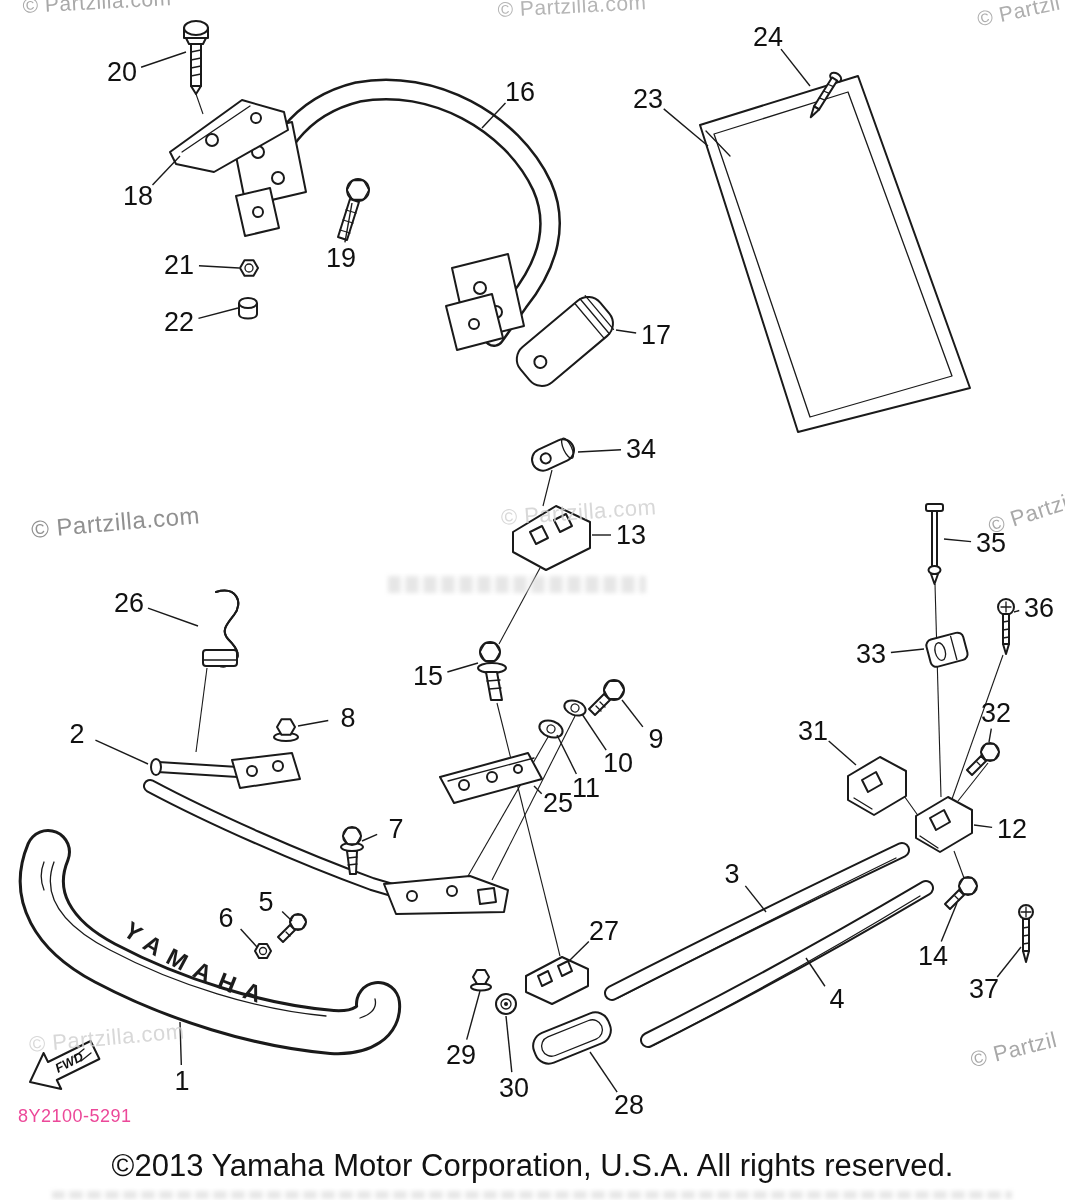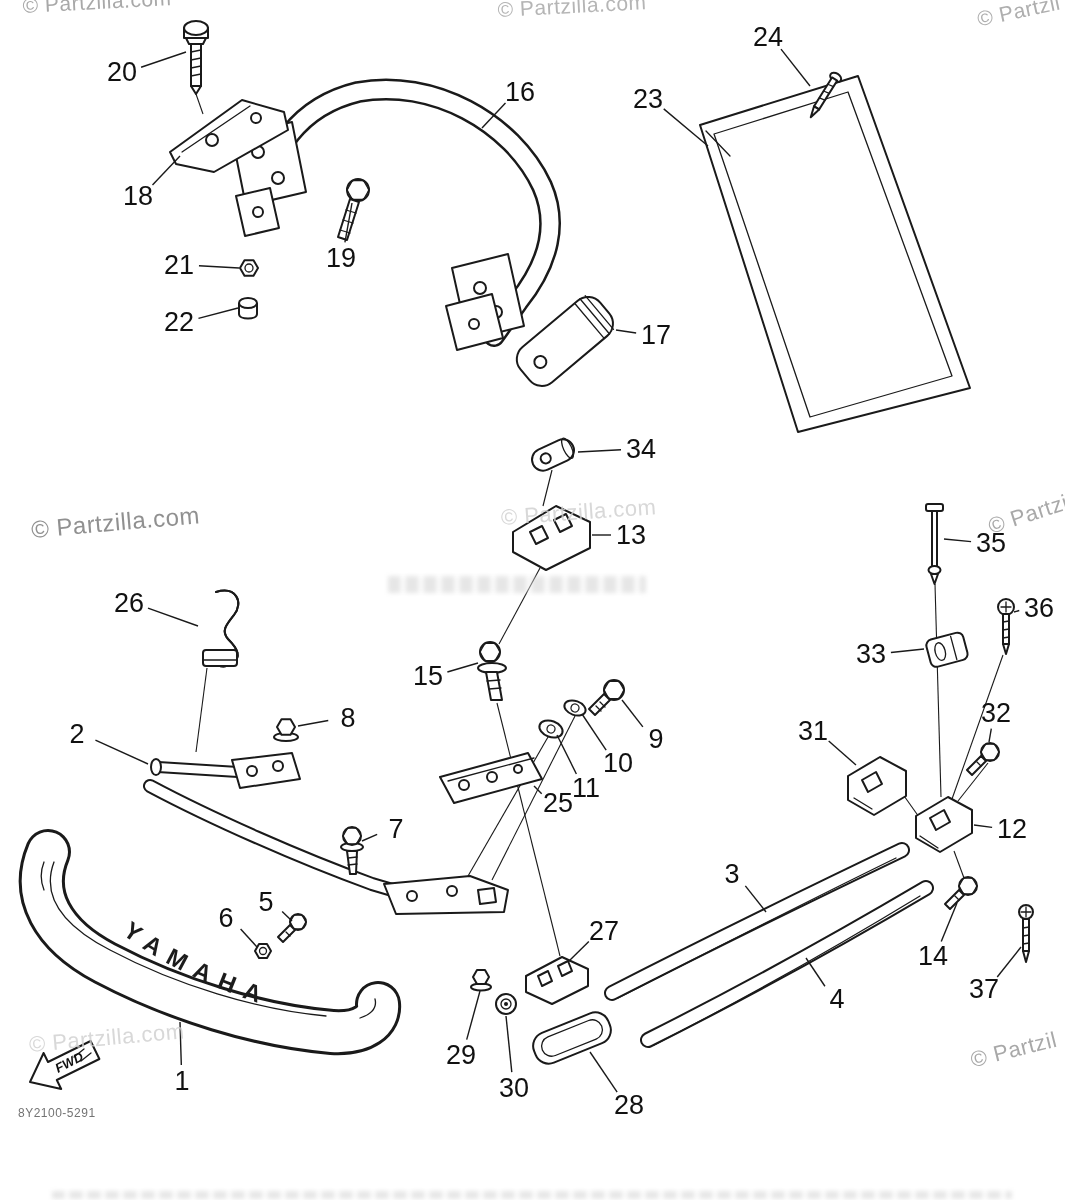--- a/index.html
+++ b/index.html
@@ -2,21 +2,21 @@
 <html><head>
 <meta charset="utf-8">
 <style>
   *{margin:0;padding:0;box-sizing:border-box}
   html,body{background:#e9e9e9}
   .stage{position:relative;width:1065px;height:1200px;background:#ffffff;overflow:hidden;
          font-family:"Liberation Sans",sans-serif}
   #diagram-svg{position:absolute;left:0;top:0;z-index:1}
   .wm{position:absolute;z-index:3;white-space:nowrap;transform-origin:left top;
       font-family:"Liberation Sans",sans-serif;letter-spacing:.5px}
-  .code{position:absolute;left:18px;top:1106px;font-size:12px;color:#737373;z-index:4;letter-spacing:.5px}
+  .code{position:absolute;left:18px;top:1106px;font-size:18px;color:#ec4899;z-index:4;letter-spacing:.5px}
   .copyright{position:absolute;left:0;right:0;top:1148px;text-align:center;font-size:31px;color:#121212;z-index:4}
   .smudge{position:absolute;z-index:2;background:repeating-linear-gradient(90deg,#c9c9c9 0 12px,#f3f3f3 12px 18px);
           filter:blur(2px);opacity:.45}
   
   .fw{fill:#fff;stroke:#1a1a1a;stroke-width:2;stroke-linejoin:round}
   .ln{fill:none;stroke:#1a1a1a;stroke-width:2;stroke-linecap:round;stroke-linejoin:round}
   .thin{stroke-width:1.3}
   .axis{stroke:#1a1a1a;stroke-width:1.1}
   .leader{stroke:#1a1a1a;stroke-width:1.4}
   .callout{font:27px "Liberation Sans",sans-serif;fill:#111;text-anchor:middle;cursor:pointer}
@@ -393,13 +393,14 @@
       <div class="wm" style="left: 497px; top: -2px; font-size: 21px; color: rgb(163, 163, 163); opacity: 0.8; transform: rotate(-3deg);">© Partzilla.com</div>
       <div class="wm" style="left: 975px; top: 8px; font-size: 21px; color: rgb(160, 160, 160); opacity: 0.85; transform: rotate(-12deg);">© Partzil</div>
       <div class="wm" style="left: 30px; top: 516px; font-size: 24px; color: rgb(133, 133, 133); opacity: 0.9; transform: rotate(-5deg);">© Partzilla.com</div>
       <div class="wm" style="left: 500px; top: 505px; font-size: 22px; color: rgb(207, 207, 207); opacity: 0.8; transform: rotate(-4deg);">© Partzilla.com</div>
       <div class="wm" style="left: 985px; top: 515px; font-size: 22px; color: rgb(154, 154, 154); opacity: 0.85; transform: rotate(-18deg);">© Partzil</div>
       <div class="wm" style="left: 28px; top: 1032px; font-size: 22px; color: rgb(207, 207, 207); opacity: 0.8; transform: rotate(-5deg);">© Partzilla.com</div>
       <div class="wm" style="left: 968px; top: 1048px; font-size: 22px; color: rgb(154, 154, 154); opacity: 0.85; transform: rotate(-14deg);">© Partzil</div>
     </div>
 
   <div class="code">8Y2100-5291</div>
+  <div class="copyright">©2013 Yamaha Motor Corporation, U.S.A. All rights reserved.</div>
 </div>
 
 </body></html>

